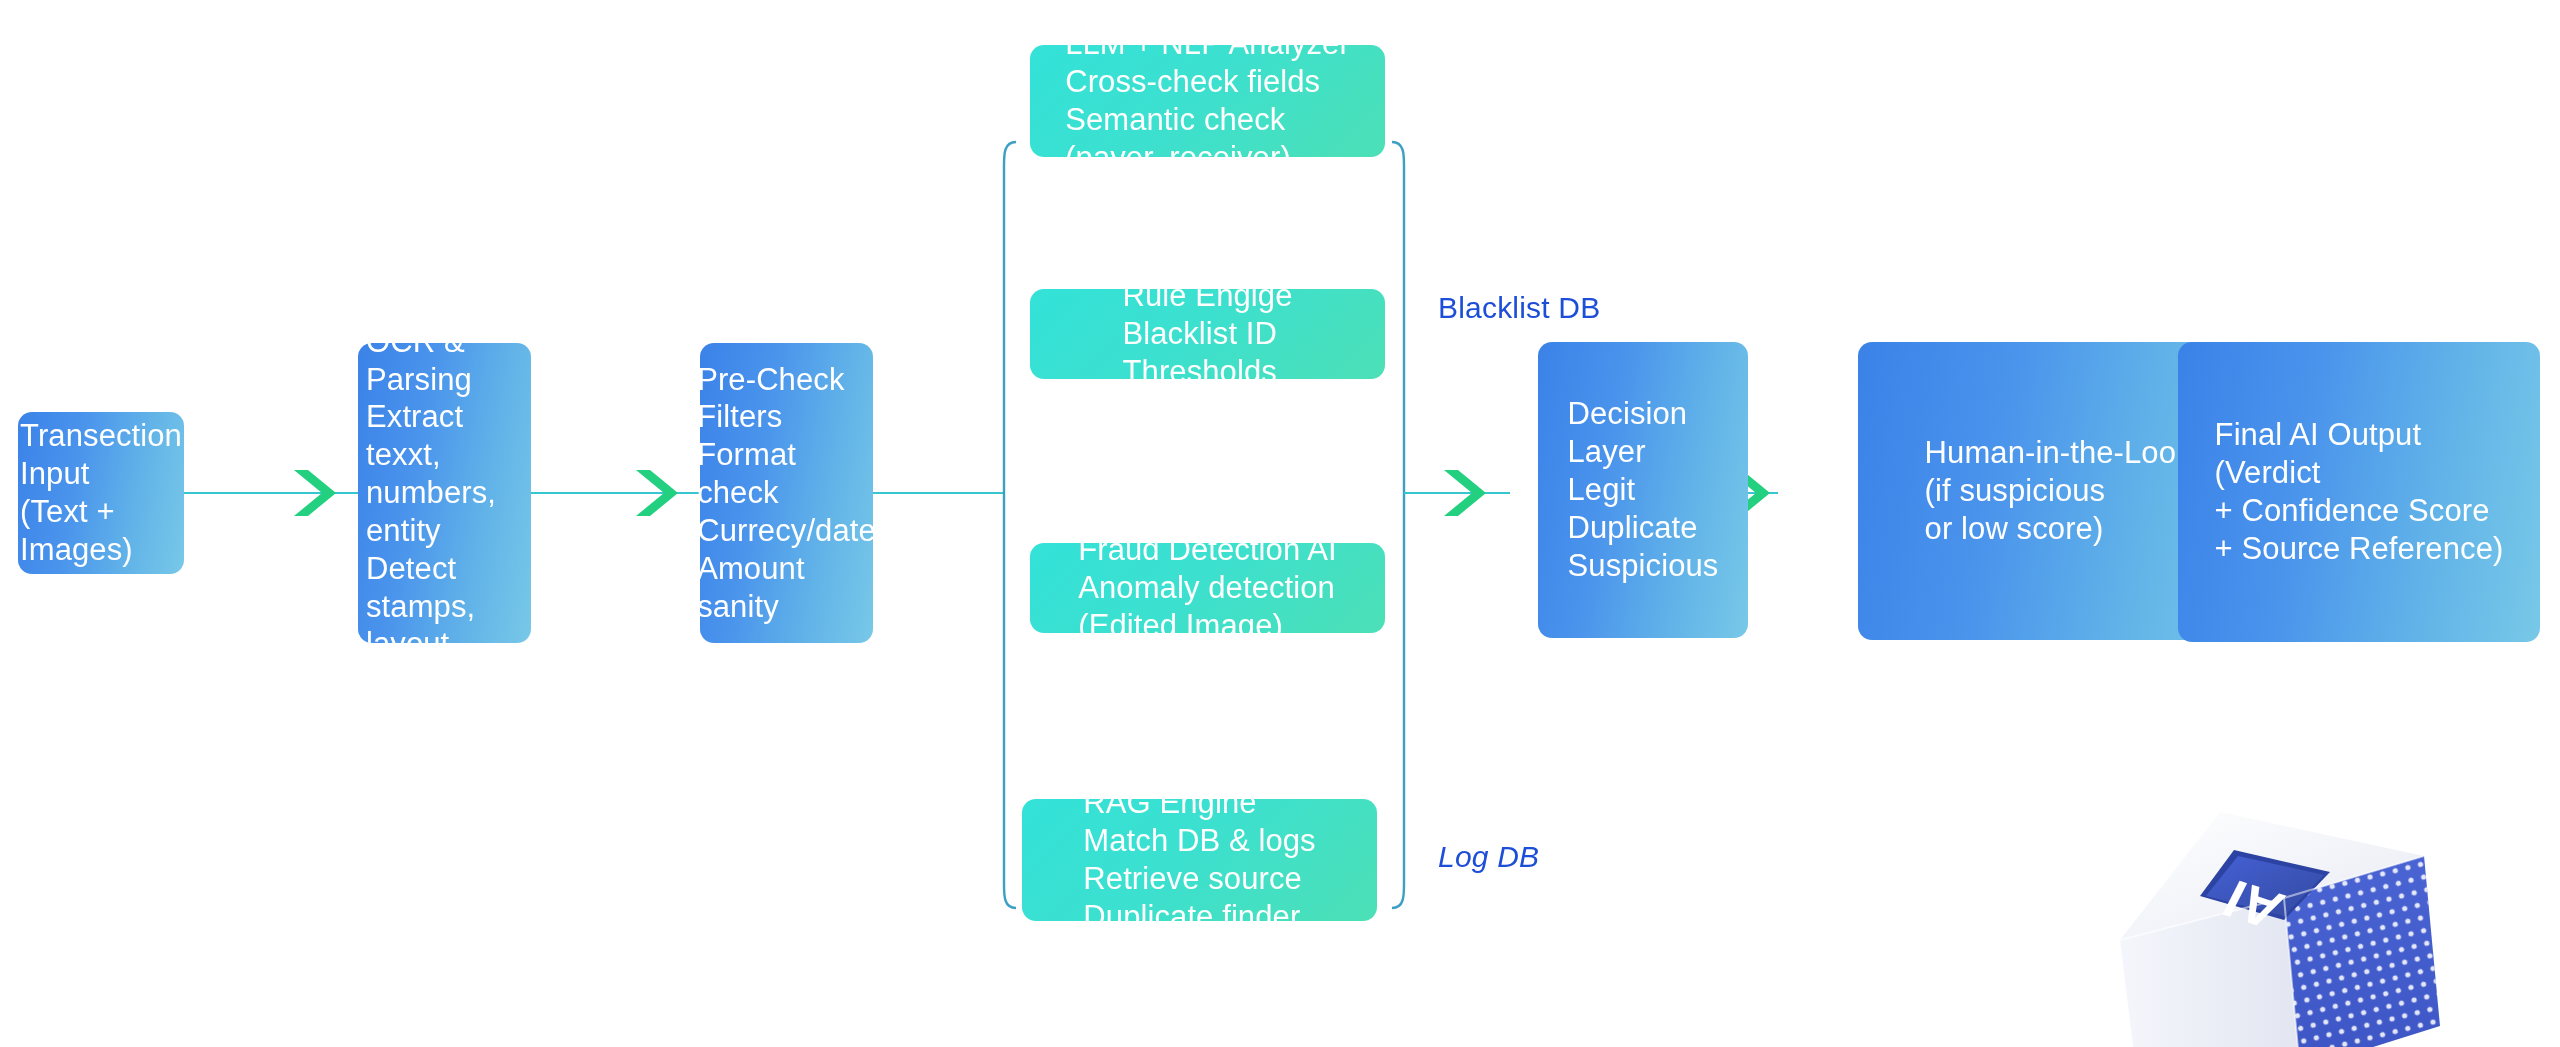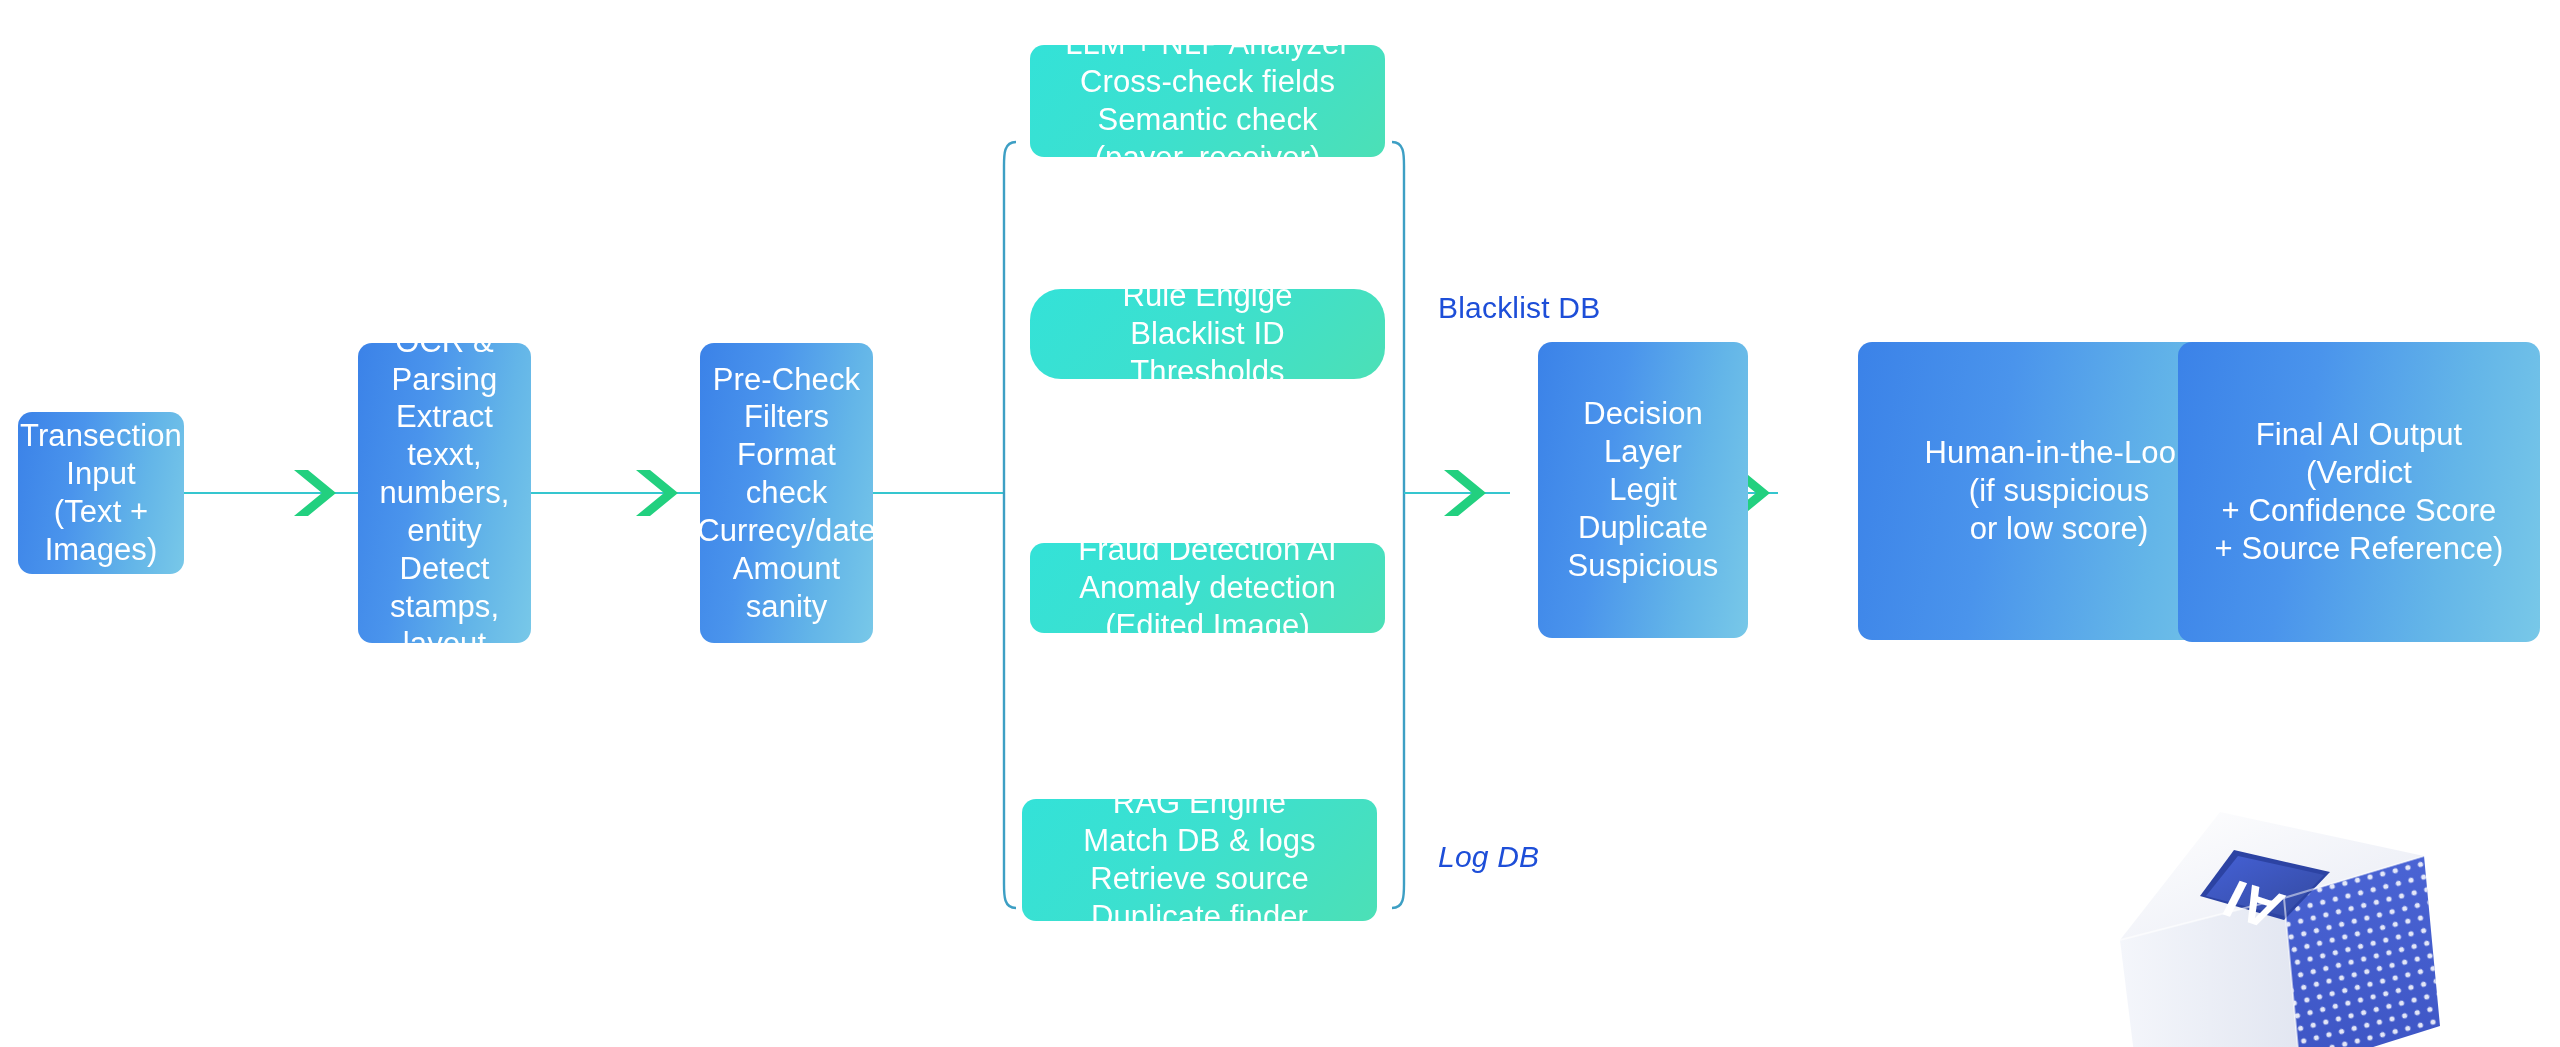--- a/index.html
+++ b/index.html
@@ -11,28 +11,28 @@
     position:relative;
   }
   .stage{position:absolute;left:0;top:0;width:2560px;height:1047px;}
 
   
   .node{
     position:absolute;
     display:flex;
     align-items:center;
     justify-content:center;
-    text-align:center;
+    text-align:left;
     color:#ffffff;
     border-radius:14px;
     box-sizing:border-box;
     line-height:1.22;
     letter-spacing:.1px;
     white-space:pre-line;
-    padding:4px 0;
+    padding:4px 8px;
   }
   .blue{
     background:linear-gradient(100deg,#3b82e8 0%,#4a94ec 35%,#63b5e8 72%,#78c8e8 100%);
     font-size:31px;
   }
   .green{
     background:linear-gradient(135deg,#33e2d8 0%,#3ce0cf 45%,#4ce0b6 100%);
     font-size:31px;
   }
 
@@ -124,21 +124,21 @@
   <div class="node blue" style="left:700px;top:343px;width:173px;height:300px;">Pre-Check Filters
 Format check
 Currecy/date
 Amount sanity</div>
 
   <div class="node green" style="left:1030px;top:45px;width:355px;height:112px;">LLM + NLP Analyzer
 Cross-check fields
 Semantic check
 (payer, receiver)</div>
 
-  <div class="node green" style="left:1030px;top:289px;width:355px;height:90px;border-radius:31px;">Rule Engige
+  <div class="node green" style="left:1030px;top:289px;width:355px;height:90px;">Rule Engige
 Blacklist ID
 Thresholds</div>
 
   <div class="node green" style="left:1030px;top:543px;width:355px;height:90px;">Fraud Detection AI
 Anomaly detection
 (Edited Image)</div>
 
   <div class="node green" style="left:1022px;top:799px;width:355px;height:122px;">RAG Engine
 Match DB &amp; logs
 Retrieve source

